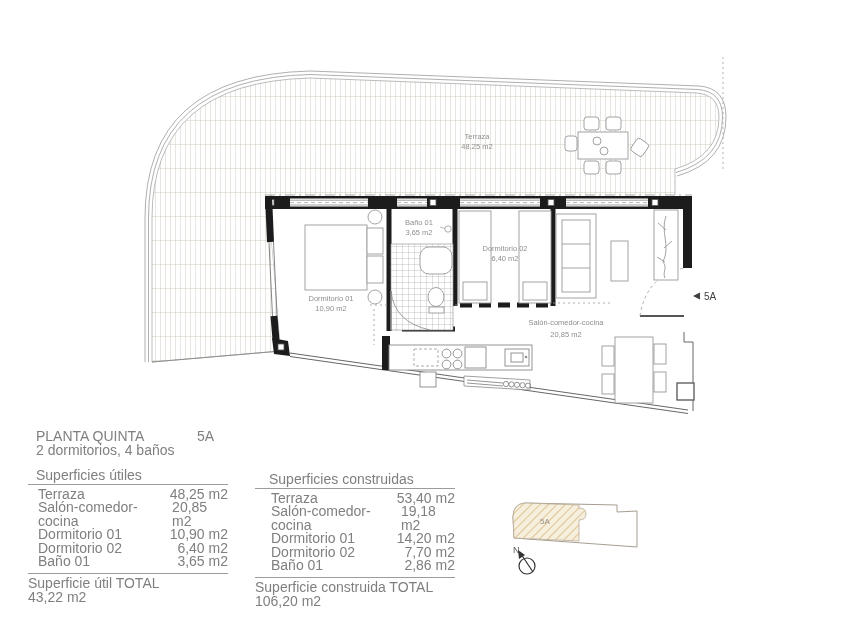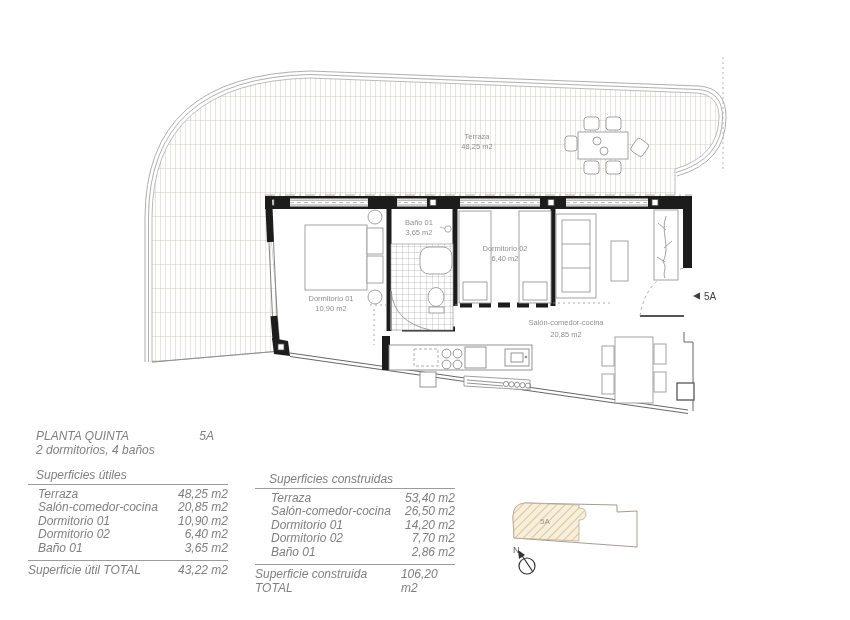--- a/index.html
+++ b/index.html
@@ -3,33 +3,33 @@
 <meta charset="utf-8">
 <style>
   html,body{margin:0;padding:0;background:#ffffff;}
   body{width:850px;height:620px;position:relative;font-family:"Liberation Sans",sans-serif;overflow:hidden;}
   #plan-svg{position:absolute;left:0;top:0;}
   .plan-label{fill:#8f8f8f;font-size:7.5px;text-anchor:middle;font-family:"Liberation Sans",sans-serif;}
   .entry-label{fill:#3f3f3f;font-size:10px;font-family:"Liberation Sans",sans-serif;}
   .keyplan-label{fill:#9a9288;font-size:8px;text-anchor:middle;font-family:"Liberation Sans",sans-serif;}
   .north-label{fill:#555;font-size:9px;font-family:"Liberation Sans",sans-serif;}
 
-  .table{position:absolute;color:#7f7f7f;font-size:12px;line-height:13.4px;font-style:italic;}
+  .table{position:absolute;color:#7f7f7f;font-size:14px;line-height:13.4px;}
   .table-left{left:28px;top:429px;width:200px;}
   .table-right{left:255px;top:429px;width:200px;}
   .t-spacer{height:33px;}
   .t-title{display:flex;justify-content:space-between;line-height:14px;padding-left:8px;}
   .t-title .t-unit{padding-right:14px;}
   .t-sub{line-height:15px;padding-left:8px;}
   .t-header{line-height:12px;padding-left:8px;margin-top:11px;}
   .t-header-r{padding-left:14px;}
   .rule{border-top:1px solid #9c9c9c;margin-top:3px;margin-bottom:3px;}
   .srow{display:flex;justify-content:space-between;padding-left:10px;}
   .srow-r{padding-left:16px;}
-  .t-total{display:flex;justify-content:space-between;margin-top:2px;line-height:14px;}
+  .t-total{display:flex;justify-content:space-between;margin-top:2px;line-height:14px;flex-direction:column;}
   .rule2{border-top:1px solid #9c9c9c;margin-top:5px;margin-bottom:2px;}
 </style>
 </head>
 <body>
 
 <svg id="plan-svg" width="850" height="620" viewBox="0 0 850 620">
   <defs>
     <pattern id="deck" width="5" height="24" patternUnits="userSpaceOnUse">
       <rect width="5" height="24" fill="#ffffff"></rect>
       <line x1="0" y1="0" x2="5" y2="0" stroke="#c8c0b3" stroke-width="0.8"></line>
@@ -281,21 +281,21 @@
 <div class="table table-right">
   <div class="t-spacer"></div>
   <div class="t-header t-header-r">Superficies  construidas</div>
   <div class="rule"></div>
   <div class="srow srow-r">
       <span>Terraza</span>
       <span>53,40 m2</span>
     </div>
   <div class="srow srow-r">
       <span>Salón-comedor-cocina</span>
-      <span>26,50 m2</span>
+      <span>19,18 m2</span>
     </div>
   <div class="srow srow-r">
       <span>Dormitorio 01</span>
       <span>14,20 m2</span>
     </div>
   <div class="srow srow-r">
       <span>Dormitorio 02</span>
       <span>7,70 m2</span>
     </div>
   <div class="srow srow-r">

